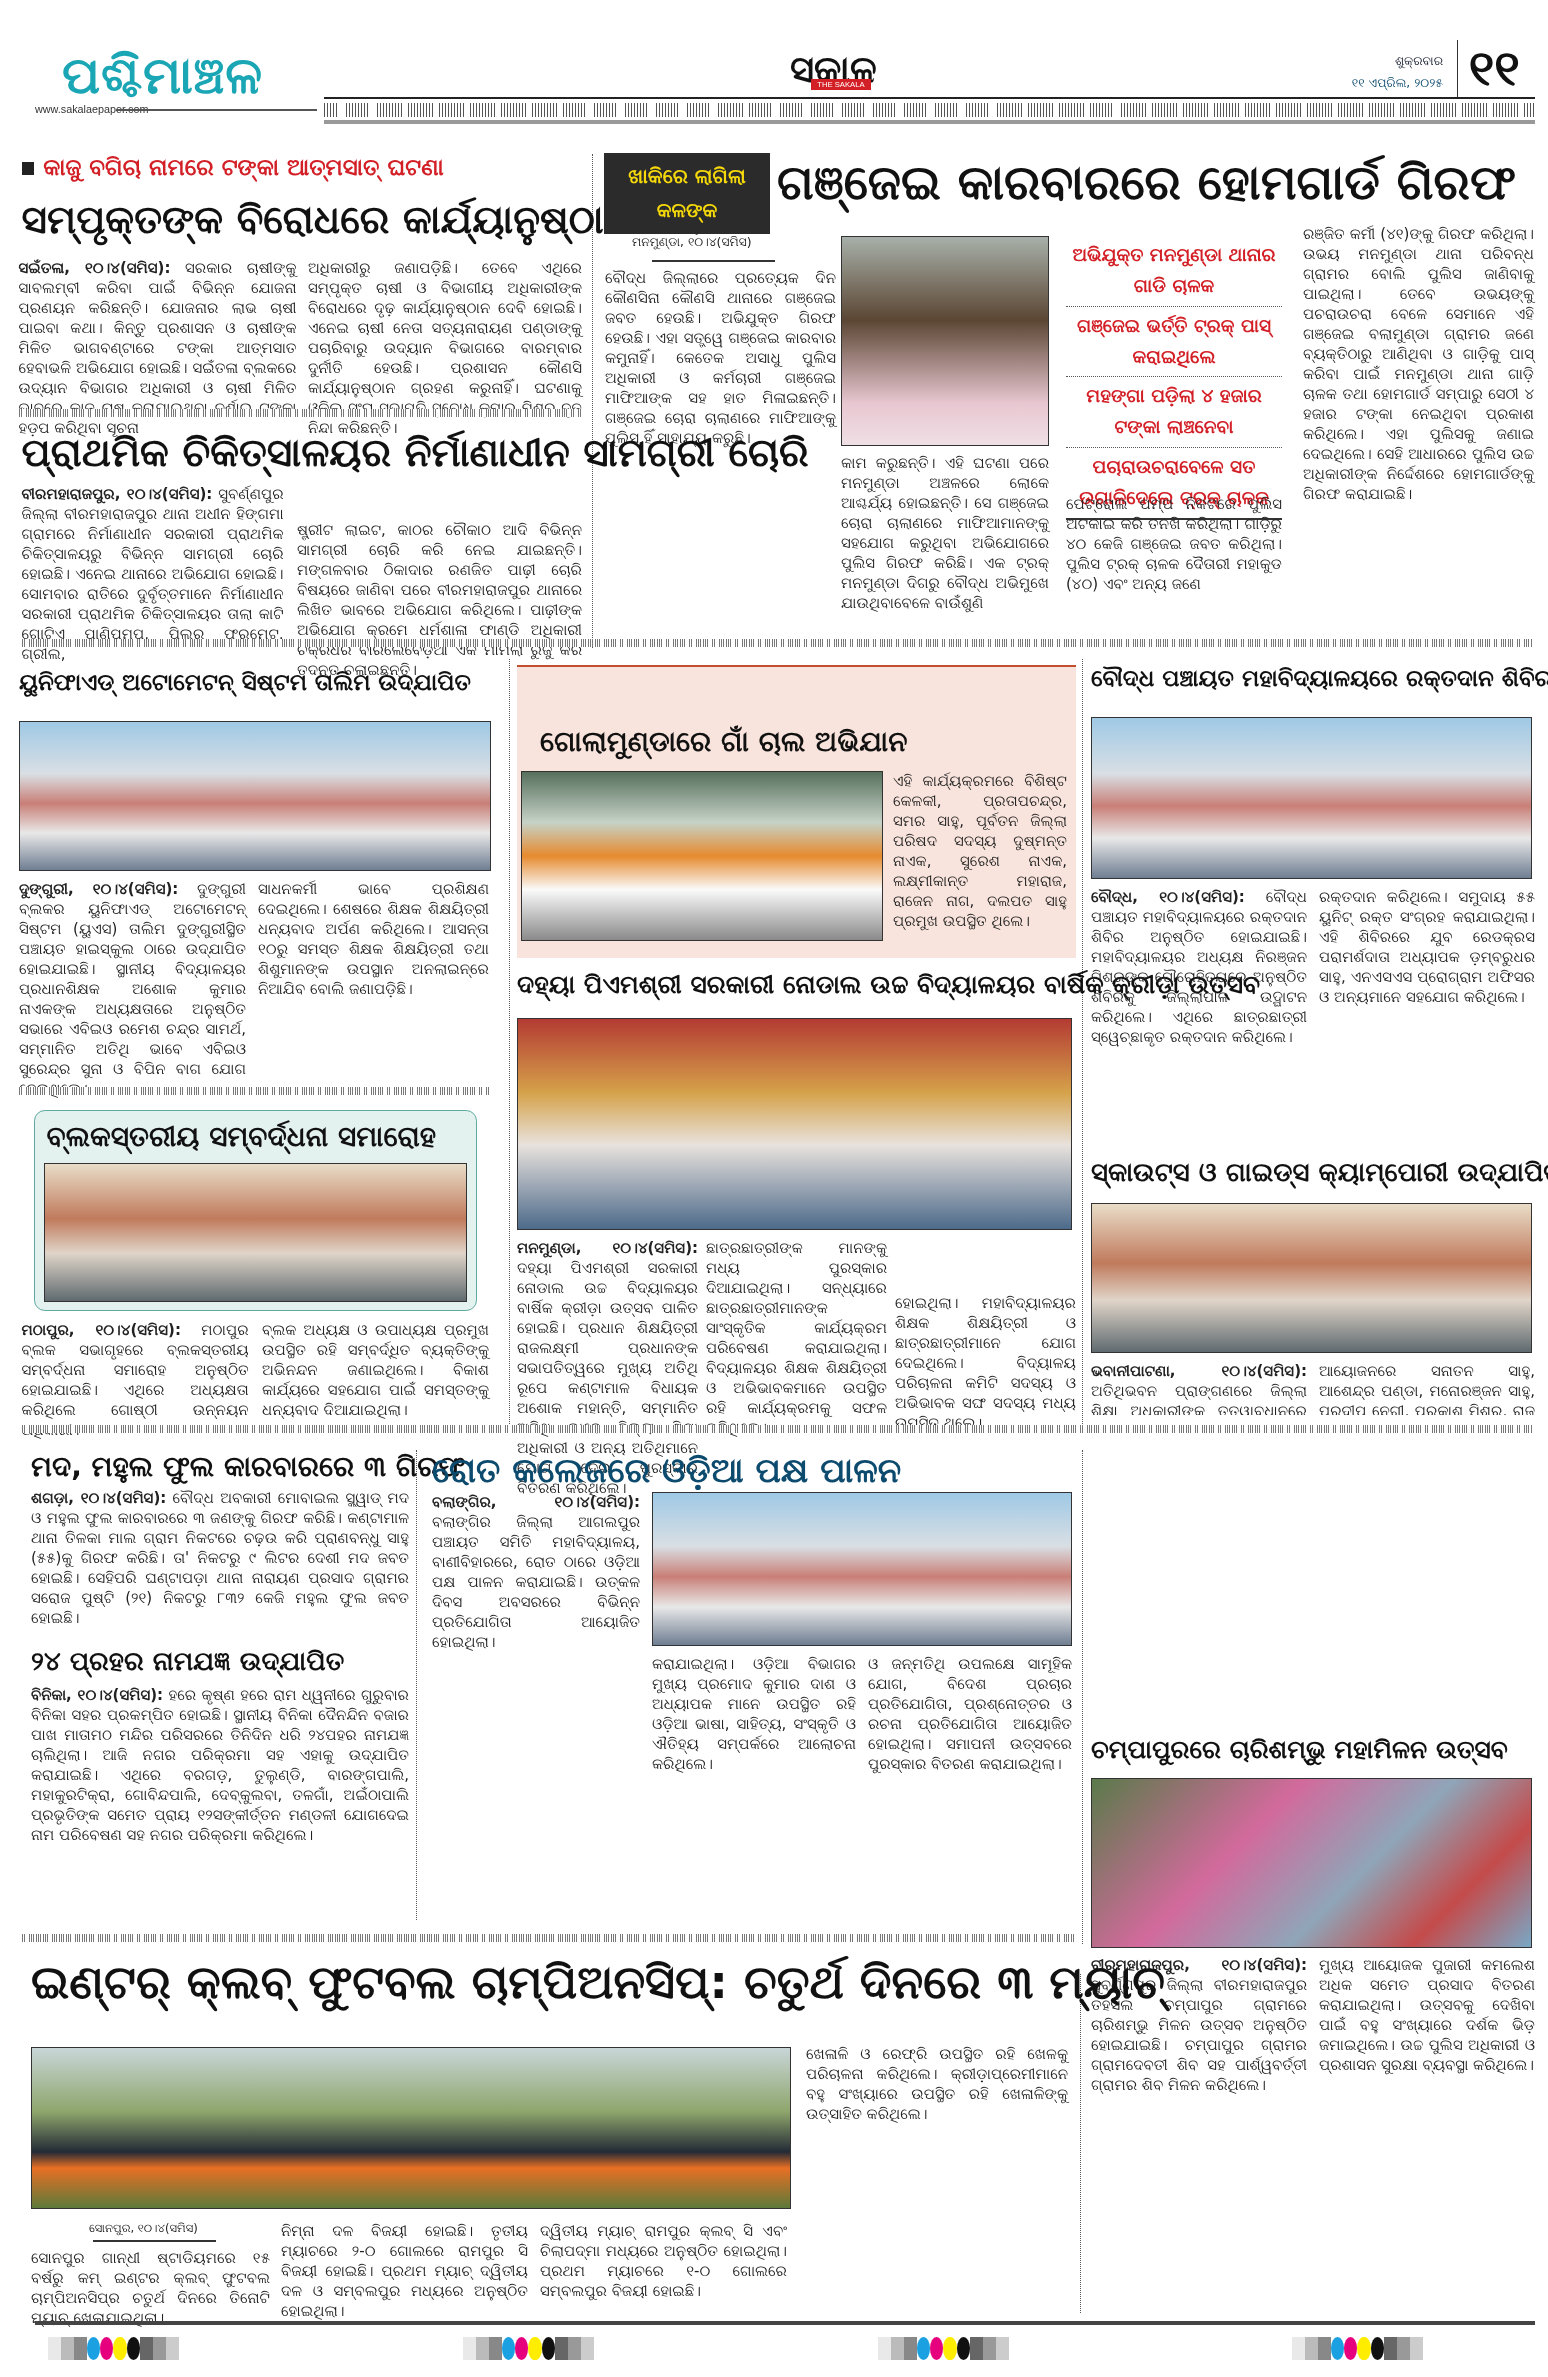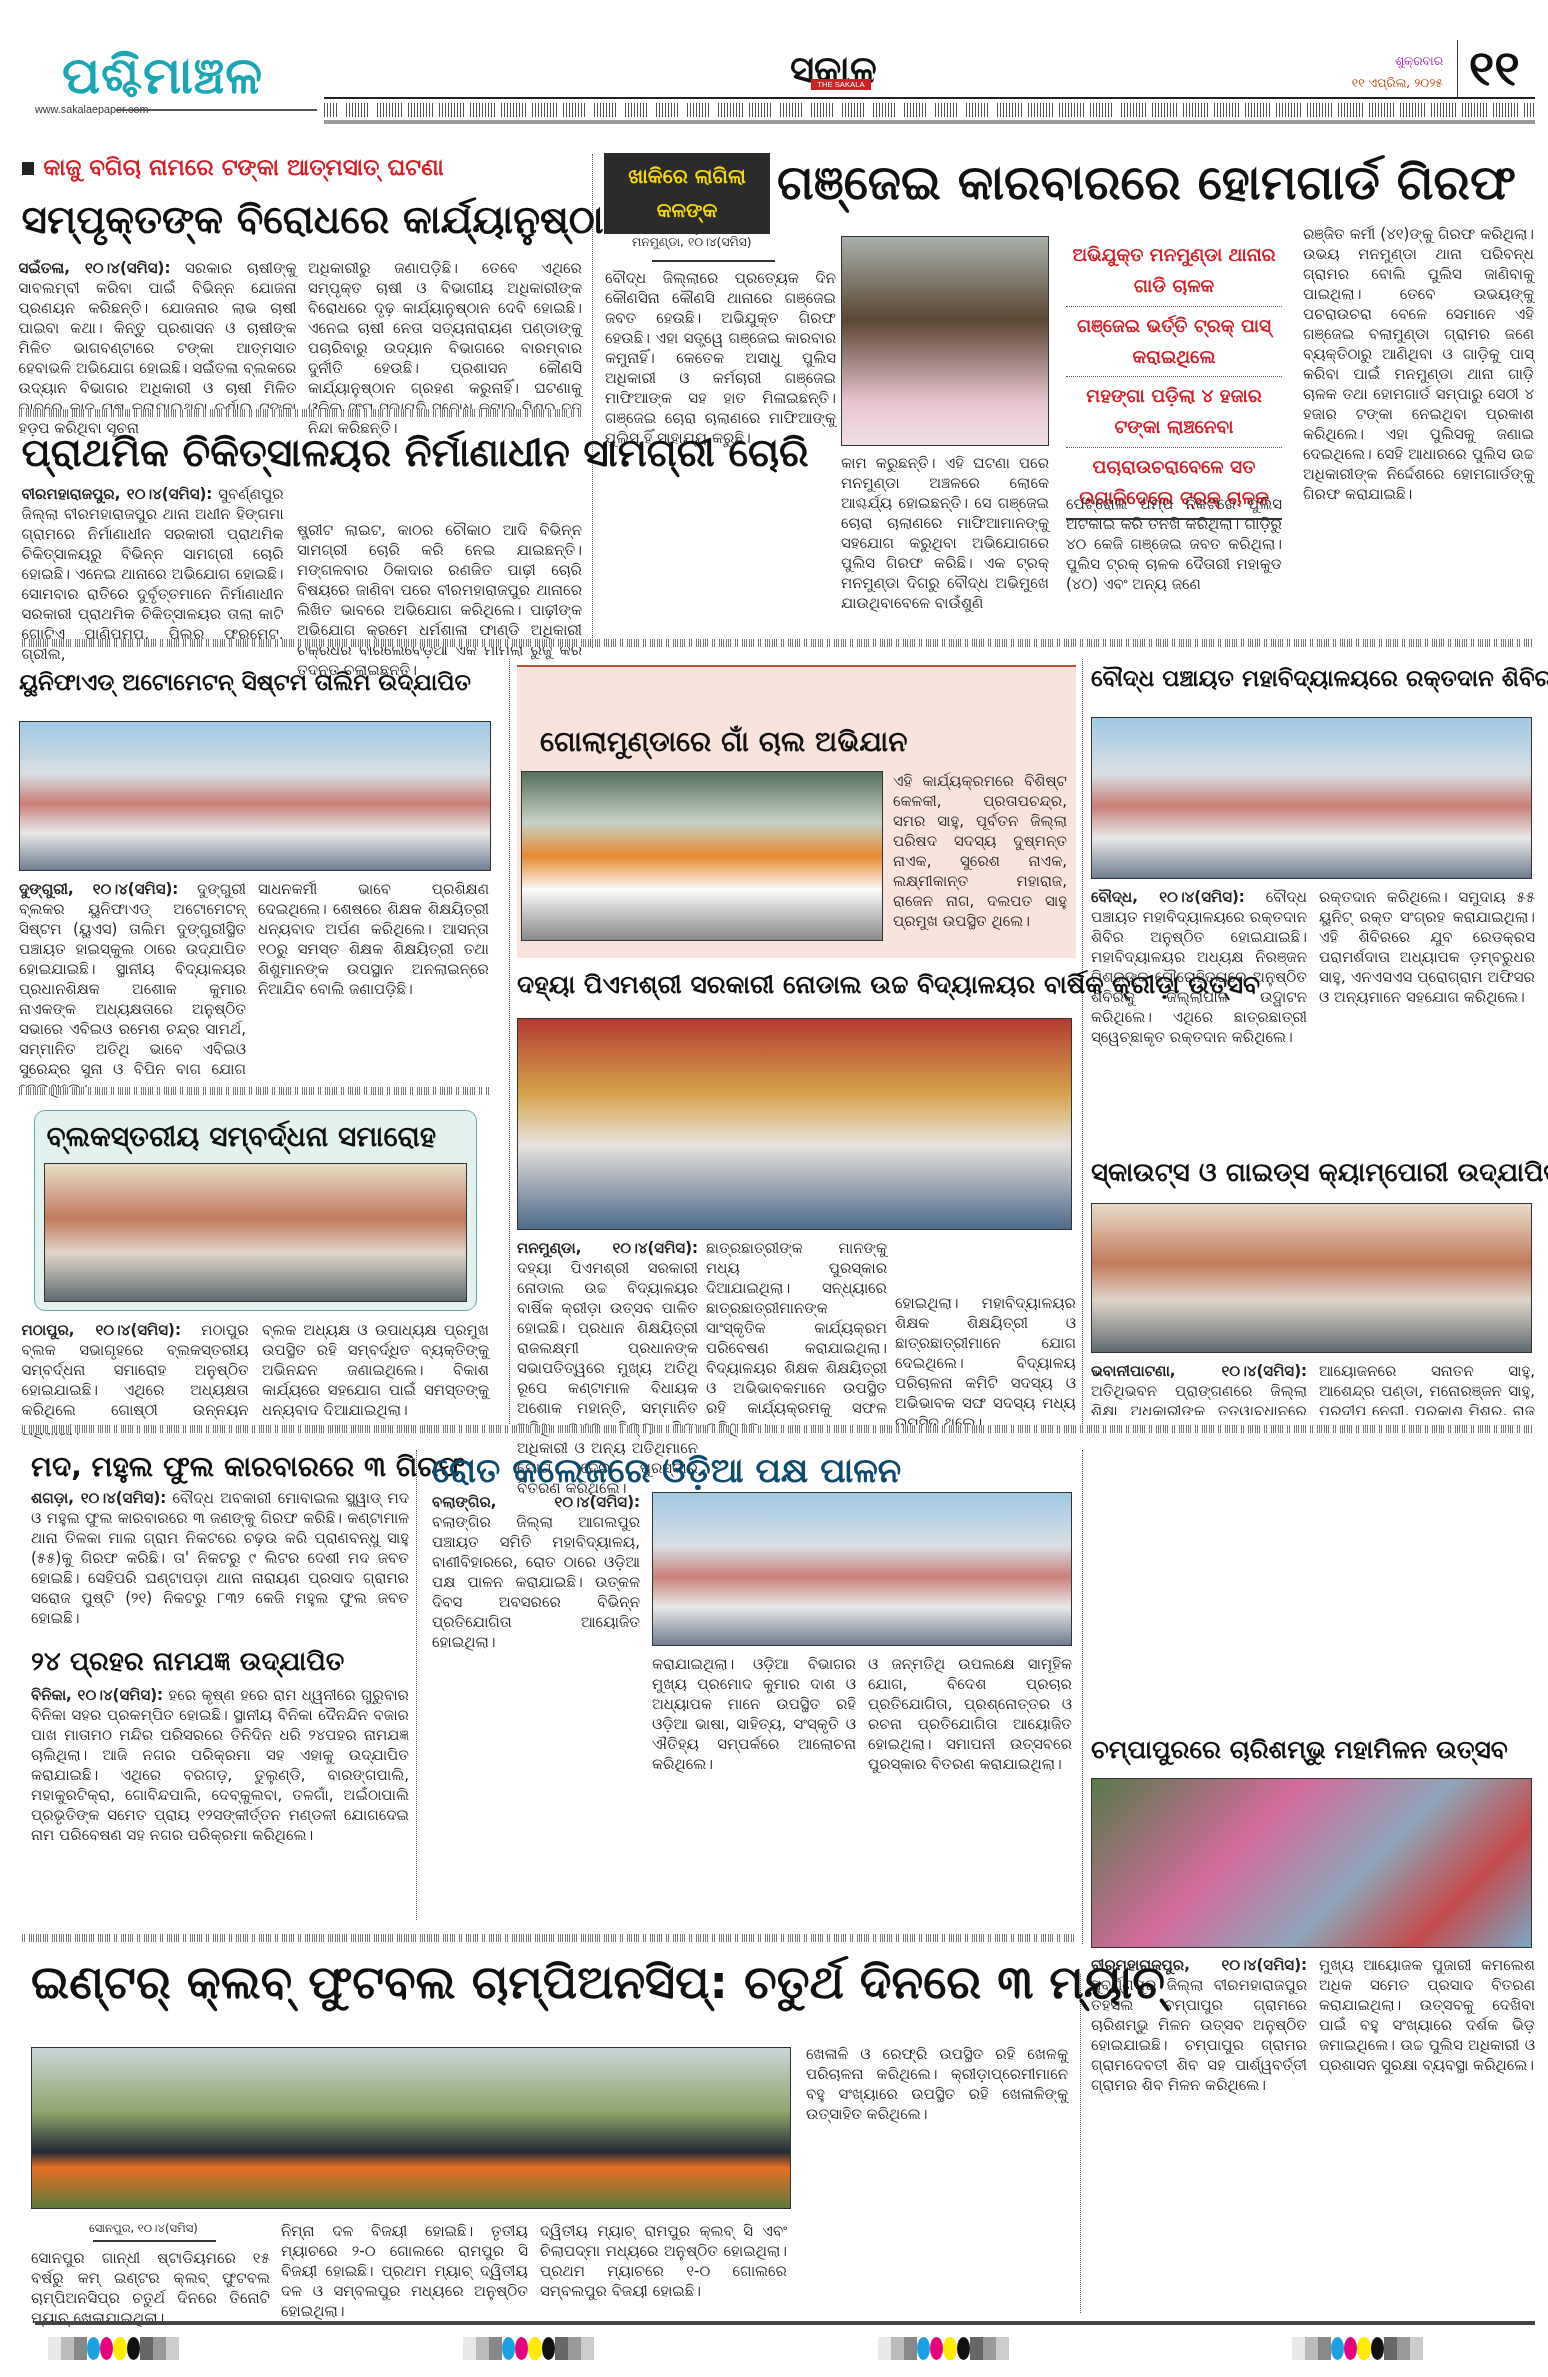--- a/index.html
+++ b/index.html
@@ -3,22 +3,22 @@
 <meta charset="utf-8">
 <style>
   * { box-sizing: border-box; margin: 0; padding: 0; }
   body { width: 1548px; height: 2377px; background: #ffffff; font-family: "DejaVu Sans", sans-serif; color: #222; position: relative; overflow: hidden; }
   .abs { position: absolute; }
   .masthead-logo { left: 62px; top: 46px; font-size: 51px; font-weight: bold; color: #1aa6b4; letter-spacing: 0.8px; }
   .site-url { left: 35px; top: 103px; font-size: 10.8px; color: #333; font-family: "Liberation Sans", sans-serif; }
   .url-line { left: 116px; top: 109px; width: 201px; height: 1.5px; background: #555; }
   .center-logo { left: 790px; top: 48px; font-size: 37px; font-weight: bold; color: #111; }
   .center-tag { left: 811px; top: 79px; background: #d31f26; color: #fff; font-size: 7.7px; padding: 0.8px 6.2px; font-family: "Liberation Sans", sans-serif; }
-  .date-day { left: 1366px; top: 54px; font-size: 12.3px; color: #a21caf; text-align: right; width: 77px; }
-  .date-full { left: 1343px; top: 76px; font-size: 12.3px; color: #c2410c; text-align: right; width: 100px; }
+  .date-day { left: 1366px; top: 54px; font-size: 12.3px; color: #0f172a; text-align: right; width: 77px; }
+  .date-full { left: 1343px; top: 76px; font-size: 12.3px; color: #0c4a6e; text-align: right; width: 100px; }
   .page-no { left: 1457px; top: 40px; font-size: 49px; font-weight: bold; color: #111; border-left: 1.5px solid #333; padding-left: 10.8px; }
   .rule-top { left: 324px; top: 97px; width: 1211px; height: 2.3px; background: #222; }
   .hatch { background: repeating-linear-gradient(90deg, #555 0 0.8px, #fff 0.8px 3.1px); }
   .hatch-top { left: 324px; top: 103px; width: 1211px; height: 14px; }
   .rule-grey { left: 324px; top: 120px; width: 1211px; height: 3.9px; background: #999; }
   .vdot { border-left: 1.5px dotted #555; }
   .hdot { height: 7.7px; background: repeating-linear-gradient(90deg, #777 0 0.8px, #fff 0.8px 2.3px); }
   .kicker { font-size: 23px; color: #d31f26; font-weight: bold; }
   .kicker::before { content: ""; display: inline-block; width: 12.3px; height: 12.3px; background: #222; margin-right: 9.3px; vertical-align: middle; }
   .h-xl { font-size: 39px; font-weight: bold; color: #111; line-height: 1.1; white-space: nowrap; }

